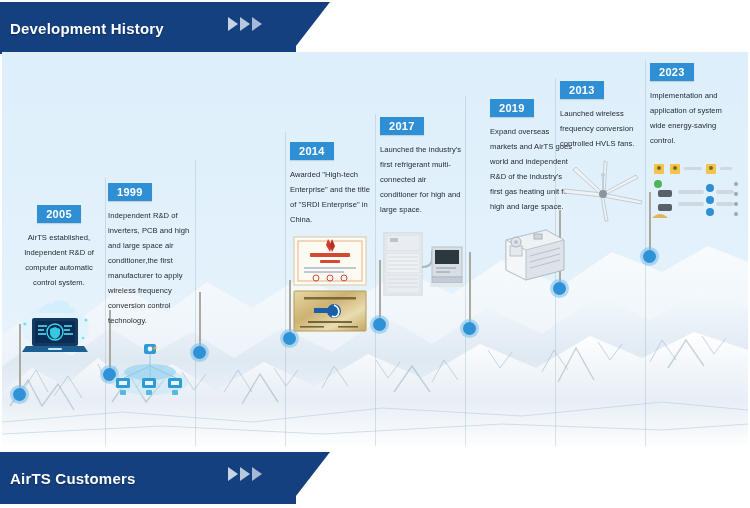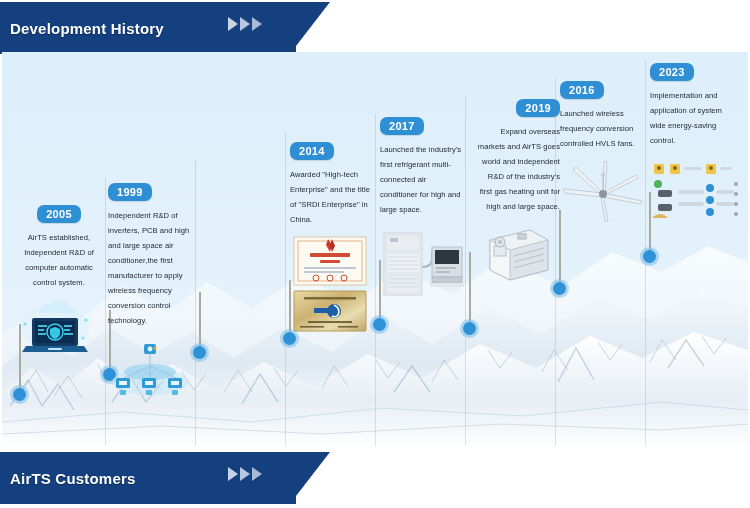--- a/index.html
+++ b/index.html
@@ -86,21 +86,20 @@
   .card { position: absolute; width: 86px; }
   .year {
     display: inline-block;
     background: #2f8fd4;
     color: #ffffff;
     font-size: 11px;
     font-weight: bold;
     padding: 3px 9px 3px 9px;
     letter-spacing: .3px;
     box-shadow: 0 1px 1px rgba(0,0,0,.12);
-    border-radius: 7px;
   }
   .desc {
     margin-top: 7px;
     font-size: 7.6px;
     line-height: 15px;
     color: #222a33;
     letter-spacing: .05px;
   }
   .art { margin-top: 8px; }
   .art svg { display: block; }
@@ -367,21 +366,21 @@
           <rect x="52" y="52" width="30" height="6" fill="#c3ccd4" stroke="#b0bac3"></rect>
           <g fill="#b2bcc5">
             <rect x="56" y="42" width="20" height="2"></rect>
               <rect x="56" y="46" width="14" height="2"></rect>
           </g>
           <rect x="50" y="58" width="34" height="4" fill="#e3e8ec"></rect>
         </svg>
       </div>
     </div>
 
-    <div class="card" style="left:472px; top:46px;text-align:right;">
+    <div class="card" style="left:488px; top:46px;">
       <span class="year">2019</span>
       <div class="desc">Expand overseas markets and AirTS goes world and independent R&amp;D of the industry's first gas heating unit for high and large space.</div>
       <div class="art">
         <svg width="80" height="62" viewBox="0 0 80 62">
           <path d="M16 18 L56 8 L74 18 L74 48 L36 58 L16 48 Z" fill="#dde3e8" stroke="#aeb8c1"></path>
           <path d="M16 18 L56 8 L74 18 L36 28 Z" fill="#eef2f5" stroke="#bcc6ce"></path>
           <path d="M36 28 L36 58 L16 48 L16 18 Z" fill="#f4f6f8" stroke="#bcc6ce"></path>
           <rect x="20" y="24" width="12" height="10" fill="#e6eaee" stroke="#b6c0c8"></rect>
           <circle cx="26" cy="20" r="5" fill="#dfe5ea" stroke="#aab5bd"></circle>
           <circle cx="26" cy="20" r="2" fill="#b9c3cb"></circle>
@@ -389,21 +388,21 @@
             <path d="M40 34 L70 26"></path>
               <path d="M40 40 L70 32"></path>
               <path d="M40 46 L70 38"></path>
           </g>
           <rect x="44" y="12" width="8" height="5" fill="#cfd7de" stroke="#a9b4bc"></rect>
         </svg>
       </div>
     </div>
 
     <div class="card" style="left:558px; top:28px;">
-      <span class="year">2016</span>
+      <span class="year">2013</span>
       <div class="desc">Launched wireless frequency conversion controlled HVLS fans.</div>
       <div class="art">
         <svg width="86" height="64" viewBox="0 0 86 64">
           <g stroke="#b9c2ca" stroke-width=".8" fill="#eef2f5">
             <path d="M43 34 L4 30 L4 34 L43 38 Z"></path>
             <path d="M43 34 L16 8 L13 11 L42 37 Z"></path>
             <path d="M43 34 L44 2 L47 3 L45 35 Z"></path>
             <path d="M43 34 L76 16 L78 19 L45 36 Z"></path>
             <path d="M43 34 L82 42 L81 45 L43 38 Z"></path>
             <path d="M43 34 L48 62 L45 62 L41 37 Z"></path>

